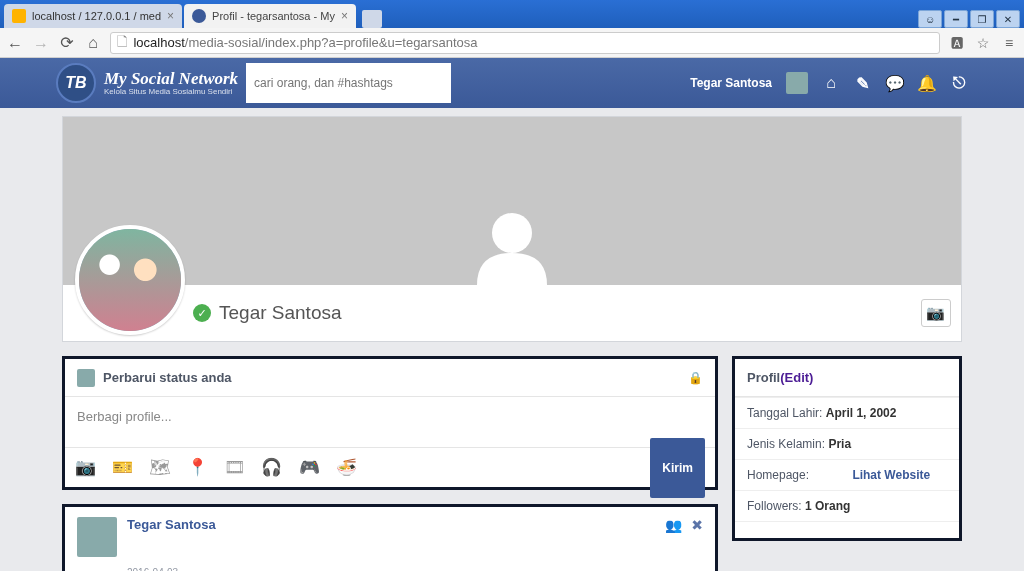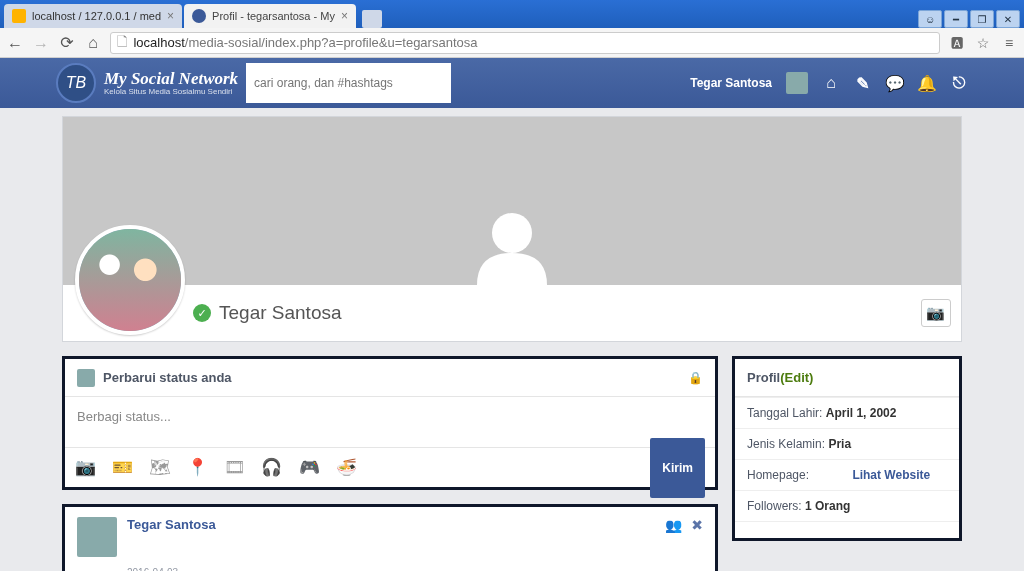--- a/index.html
+++ b/index.html
@@ -19,21 +19,21 @@
 .toolbar { height: 30px; background: #f5f5f5; border-bottom: 1px solid #d0d0d0; display: flex; align-items: center; padding: 0 6px; gap: 8px; }
 .nav-btn { width: 18px; height: 18px; display:flex; align-items:center; justify-content:center; color:#555; font-size:16px; }
 .addr { flex:1; height:22px; border:1px solid #ccc; border-radius:3px; background:#fff; display:flex; align-items:center; padding:0 6px; font-size:13px; color:#333; }
 .addr .host { color:#222; }
 .addr .path { color:#777; }
 .tool-icon { width:18px;height:18px;display:flex;align-items:center;justify-content:center;color:#666;font-size:14px; }
 
 .page-wrap { height: 513px; overflow:hidden; background:#e9eaed; }
 .topbar { height:50px; background: linear-gradient(#4a69a6,#3b5998); display:flex; align-items:center; padding:0 56px 0 56px; color:#fff; }
 .logo-blk { display:flex; align-items:center; gap:8px; }
-.logo-circle { width:40px;height:40px;border-radius:50%;background:#2f4f86;display:flex;align-items:center;justify-content:center;font-weight:normal;font-style:italic;font-size:16px;color:#fff;border:2px solid #5a7cbf; }
+.logo-circle { width:40px;height:40px;border-radius:50%;background:#2f4f86;display:flex;align-items:center;justify-content:center;font-weight:bold;font-style:italic;font-size:16px;color:#fff;border:2px solid #5a7cbf; }
 .logo-txt .brand{ font-family: Georgia, 'Times New Roman', serif; font-style:italic; font-weight:bold; font-size:17px; line-height:1; }
 .logo-txt .sub{ font-size:8px; opacity:.8; }
 .search-box { margin-left:8px; width:205px; height:40px; background:#fff; border:none; padding:0 8px; font-size:12px; color:#888; }
 .topbar-right{ margin-left:auto; display:flex; align-items:center; gap:14px; font-size:12px; font-weight:bold; }
 .top-avatar{ width:22px;height:22px;background:#8aa;border-radius:2px; }
 .top-icon{ width:18px;height:18px;display:flex;align-items:center;justify-content:center;color:#fff;font-size:16px; }
 .container{ width:900px; margin:0 auto; }
 .cover-card{ background:#fff; margin-top:8px; border:1px solid #d3d6db; }
 .cover{ height:168px; background:#c7c7c7; position:relative; }
 .default-sil{ position:absolute; left:50%; bottom:0; transform:translateX(-50%); }
@@ -52,21 +52,21 @@
 .compose-body{ padding:12px; font-size:13px; color:#888; min-height:50px; }
 .compose-foot{ border-top:1px solid #e5e5e5; height:40px; display:flex; align-items:center; padding:0 10px; gap:16px; }
 .cf-icon{ color:#999; font-size:17px; }
 .send-btn{ margin-left:auto; background:#3b5998; color:#fff; border:none; padding:23px 12px; font-size:12px; font-weight:bold; border-radius:2px; }
 .post-head{ padding:10px 12px; display:flex; align-items:flex-start; gap:10px; }
 .post-avatar{ width:40px;height:40px;background:#8aa;border-radius:2px; }
 .post-author{ font-size:13px; font-weight:bold; color:#3b5998; }
 .post-date{ font-size:10px; color:#9197a3;margin-top:35px; }
 .post-actions{ margin-left:auto; display:flex; gap:8px; color:#5b74a8; font-size:14px; }
 .side-card .card-head{ font-size:13px; }
-.side-card .edit-link{ font-weight:bold; color:#4d7c0f;text-align:right; }
+.side-card .edit-link{ font-weight:bold; color:#4c1d95;text-align:right; }
 .info-row{ padding:8px 12px; border-top:1px solid #eee; font-size:12px; color:#4e5665; }
 .info-row .lbl{ color:#4e5665; }
 .info-row .val{ font-weight:bold; color:#333; }
 .info-row .link{ font-weight:bold; color:#3b5998;margin-left:40px; }
 .pp-inner{position:absolute;inset:0;background:radial-gradient(circle at 30% 35%, #fff 0 10%, transparent 11%), radial-gradient(circle at 65% 40%, #ffe0c0 0 12%, transparent 13%), linear-gradient(#7fb5a0,#d08090);}
 </style>
 </head>
 <body>
 
 <div class="win-titlebar">
@@ -146,21 +146,21 @@
     </div>
 
     <div class="cols">
       <div class="left-col">
         <div class="card">
           <div class="card-head">
             <div class="head-avatar"></div>
             <span>Perbarui status anda</span>
             <span class="lock">🔒</span>
           </div>
-          <div class="compose-body">Berbagi status...</div>
+          <div class="compose-body">Berbagi profile...</div>
           <div class="compose-foot">
             <span class="cf-icon">📷</span>
             <span class="cf-icon">🎫</span>
             <span class="cf-icon">🗺</span>
             <span class="cf-icon">📍</span>
             <span class="cf-icon">🎞</span>
             <span class="cf-icon">🎧</span>
             <span class="cf-icon">🎮</span>
             <span class="cf-icon">🍜</span>
             <button class="send-btn">Kirim</button>

